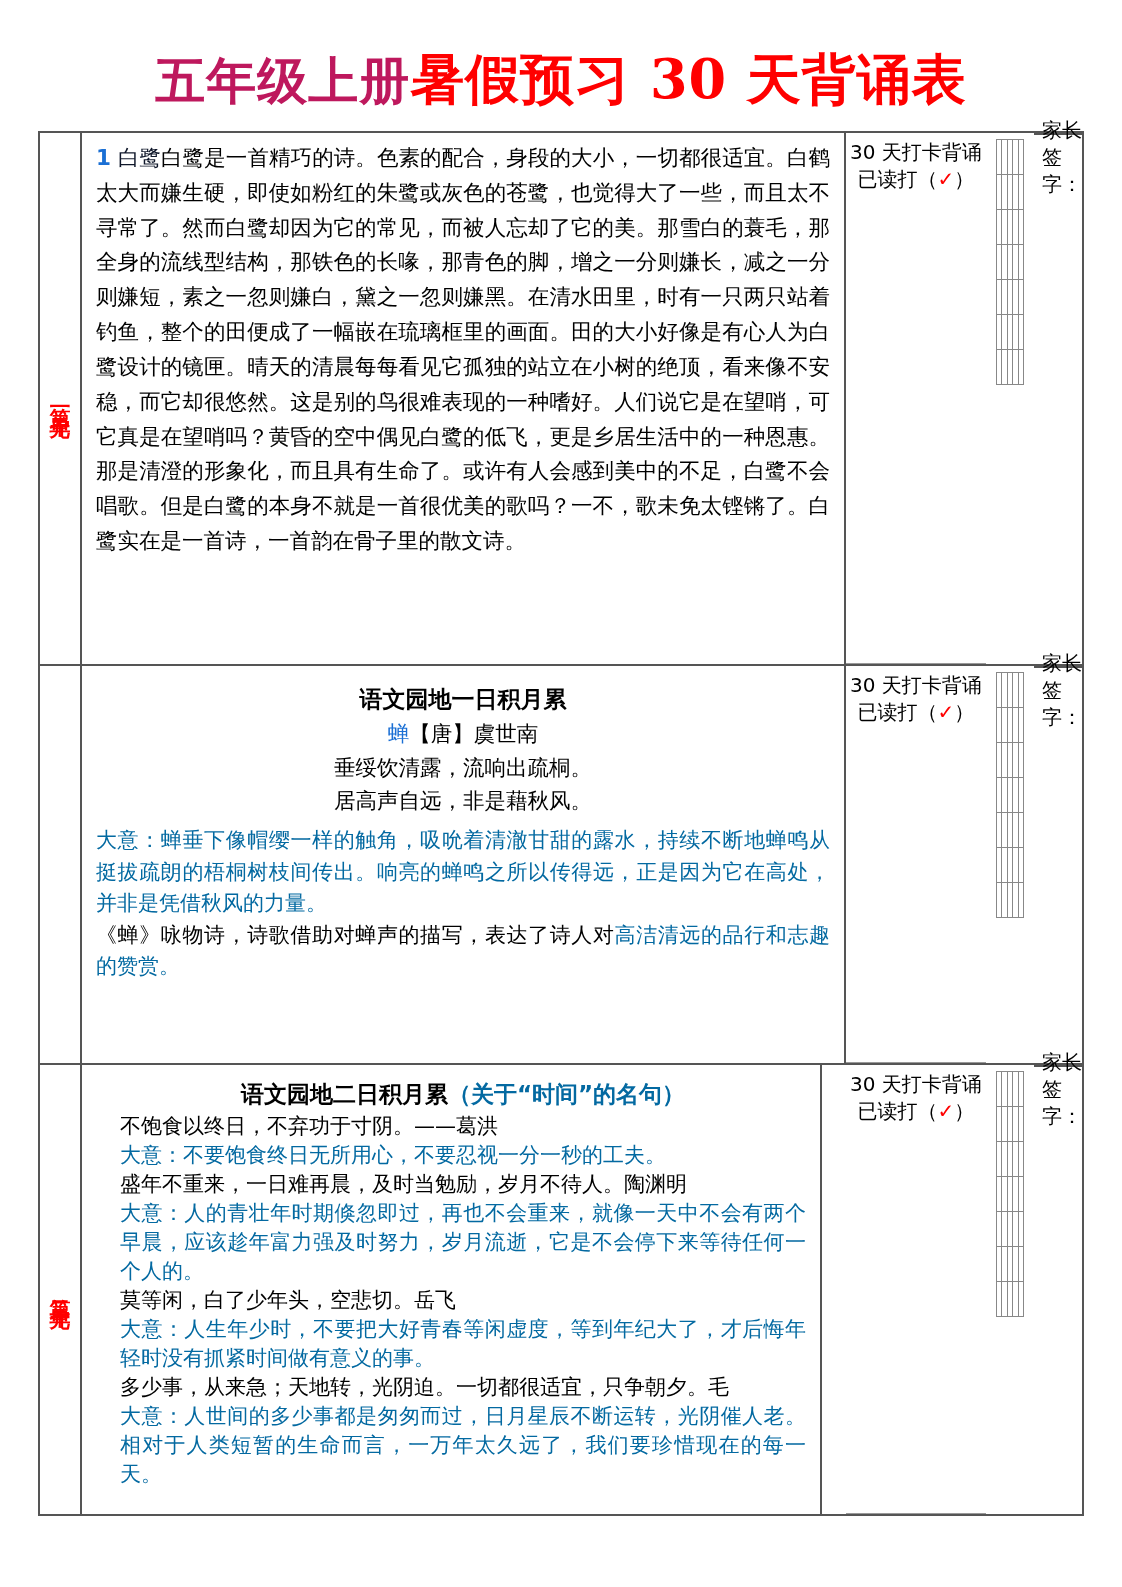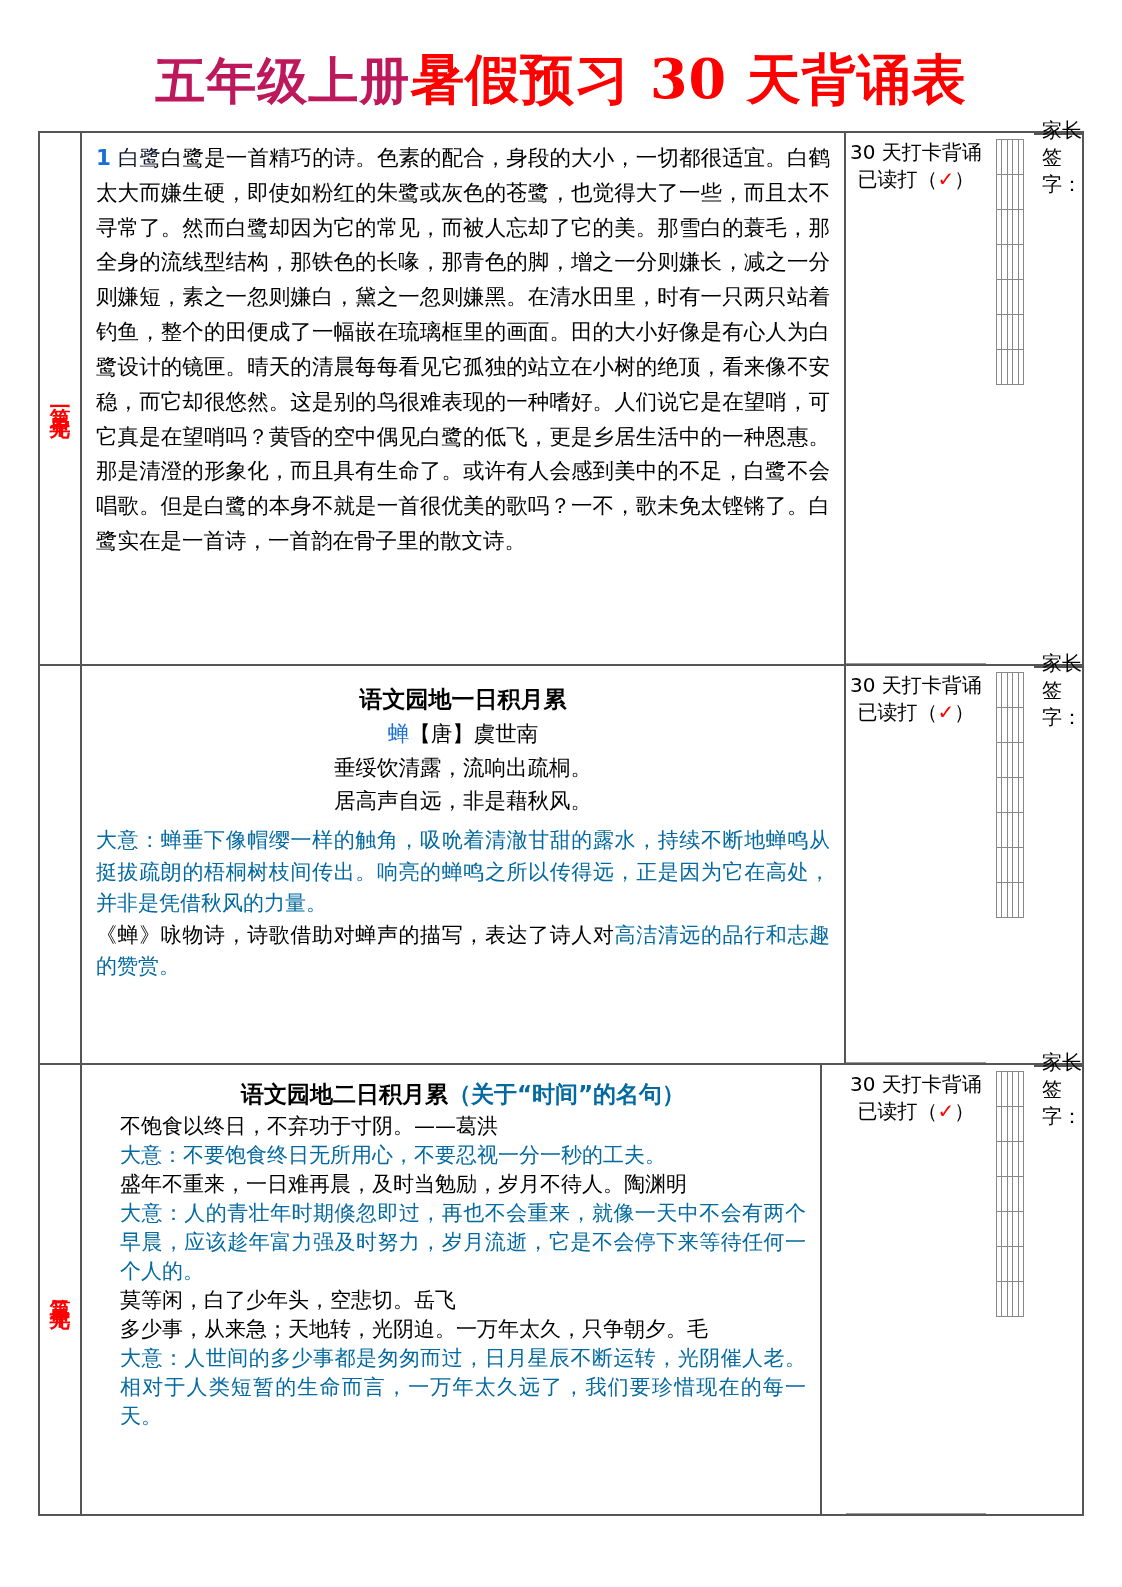--- a/index.html
+++ b/index.html
@@ -368,22 +368,25 @@
         <div class="para tight">
           <span class="red">大意：</span><span class="red">不要饱食终日无所用心，不要忍视一分一秒的工夫。</span>
         </div>
 
         <div class="para tight">盛年不重来，一日难再晨，及时当勉励，岁月不待人。陶渊明</div>
         <div class="para tight">
           <span class="red">大意：</span><span class="red">人的青壮年时期倏忽即过，再也不会重来，就像一天中不会有两个早晨，应该趁年富力强及时努力，岁月流逝，它是不会停下来等待任何一个人的。</span>
         </div>
 
         <div class="para tight">莫等闲，白了少年头，空悲切。岳飞</div>
-
-        <div class="para tight">多少事，从来急；天地转，光阴迫。一万年太久，只争朝夕。毛</div>
+        <div class="para tight">
+          <span class="red">大意：</span><span class="red">人生年少时，不要把大好青春等闲虚度，等到年纪大了，才后悔年轻时没有抓紧时间做有意义的事。</span>
+        </div>
+
+        <div class="para tight">多少事，从来急；天地转，光阴迫。一切都很适宜，只争朝夕。毛</div>
         <div class="para tight">
           <span class="red">大意：</span><span class="red">人世间的多少事都是匆匆而过，日月星辰不断运转，光阴催人老。相对于人类短暂的生命而言，一万年太久远了，我们要珍惜现在的每一天。</span>
         </div>
       </div>
       <div class="check-cell">
         <div class="check-head">
           <div>30 天打卡背诵</div>
           <div><span>已读打（</span><span class="tick">✓</span><span>）</span></div>
         </div>
         <div class="grid-wrap">

